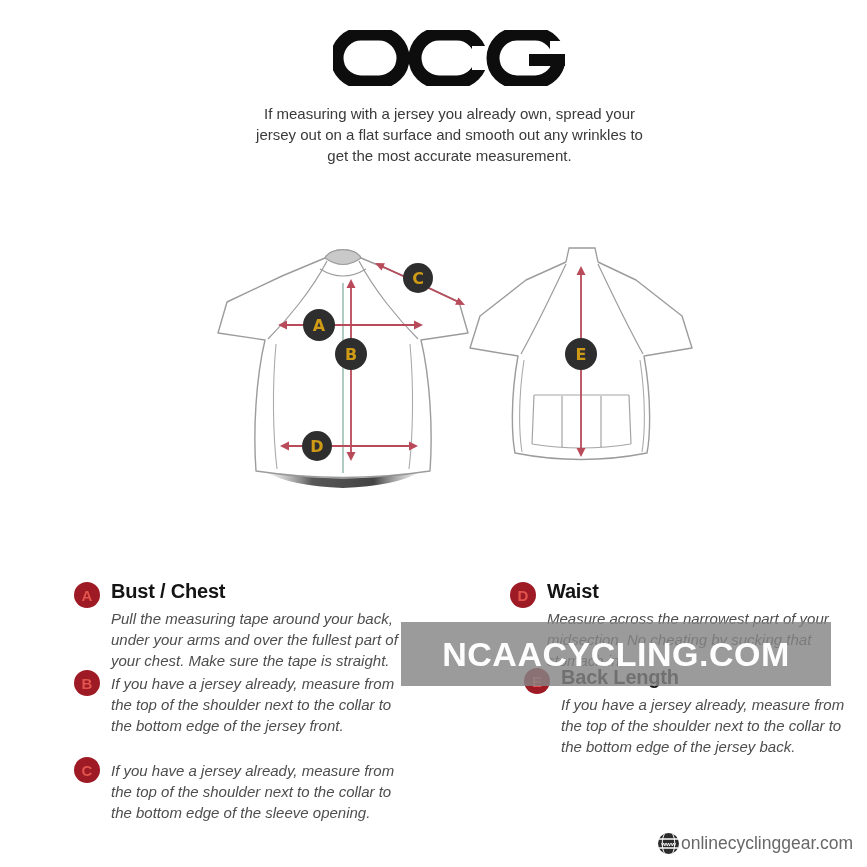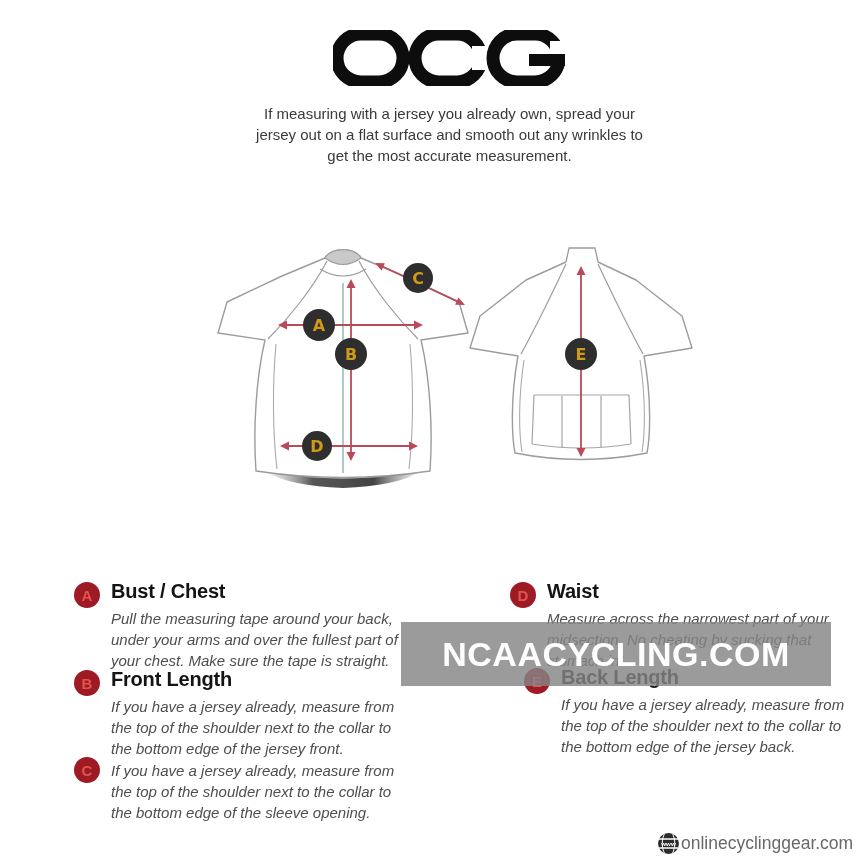--- a/index.html
+++ b/index.html
@@ -146,21 +146,20 @@
       <div class="sec-title">Bust / Chest</div>
       <div class="sec-body">Pull the measuring tape around your back,
 under your arms and over the fullest part of
 your chest. Make sure the tape is straight.</div>
     </div>
   </div>
 
   <div id="sec-b" class="section">
     <div class="badge">B</div>
     <div class="sec-content">
-      <div class="sec-title">Front Length</div>
       <div class="sec-body">If you have a jersey already, measure from
 the top of the shoulder next to the collar to
 the bottom edge of the jersey front.</div>
     </div>
   </div>
 
   <div id="sec-c" class="section">
     <div class="badge">C</div>
     <div class="sec-content">
       <div class="sec-body">If you have a jersey already, measure from

